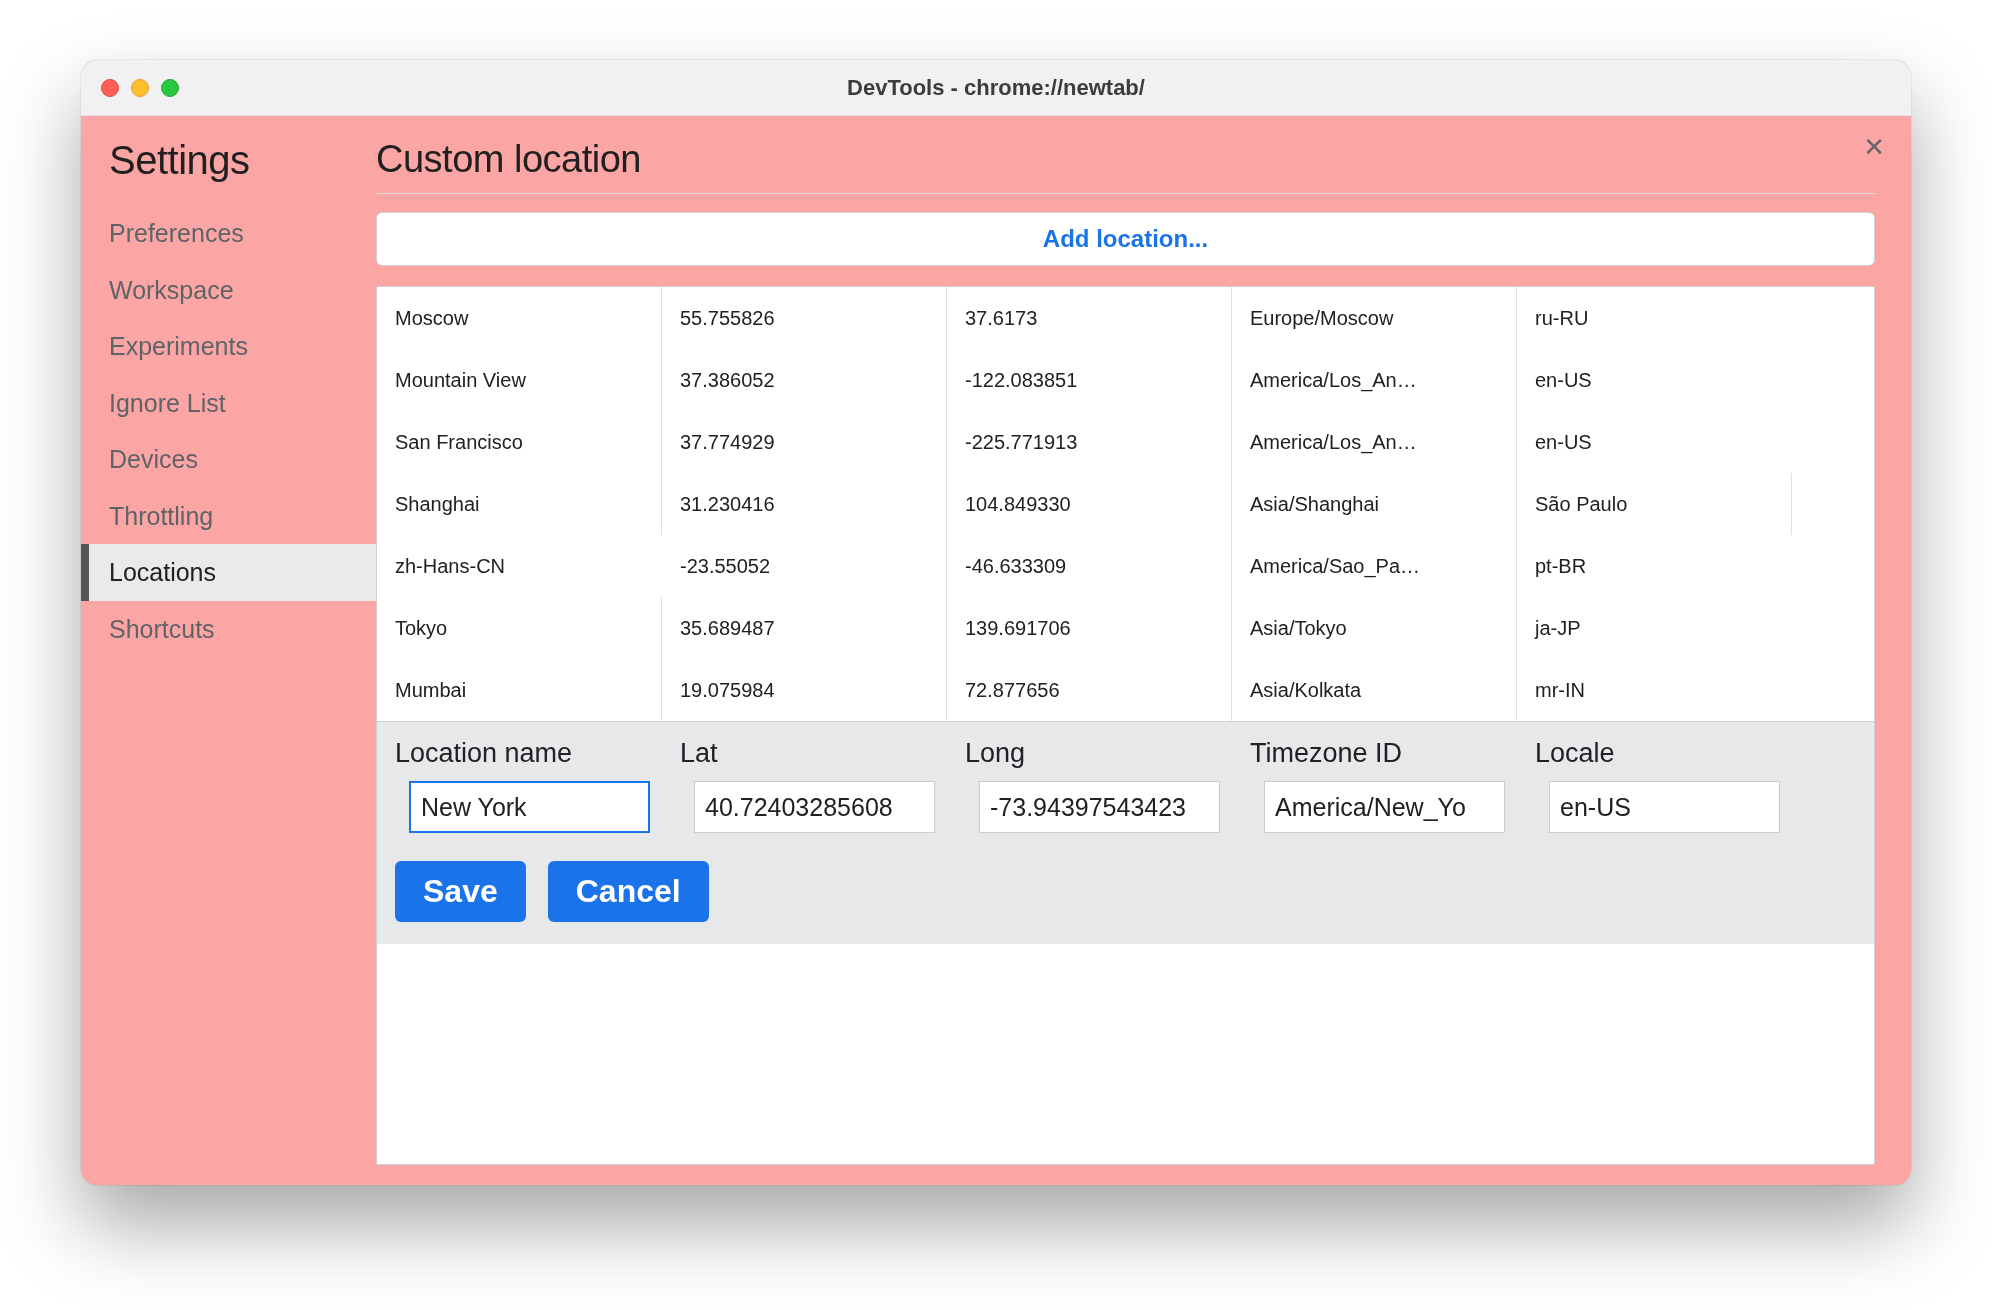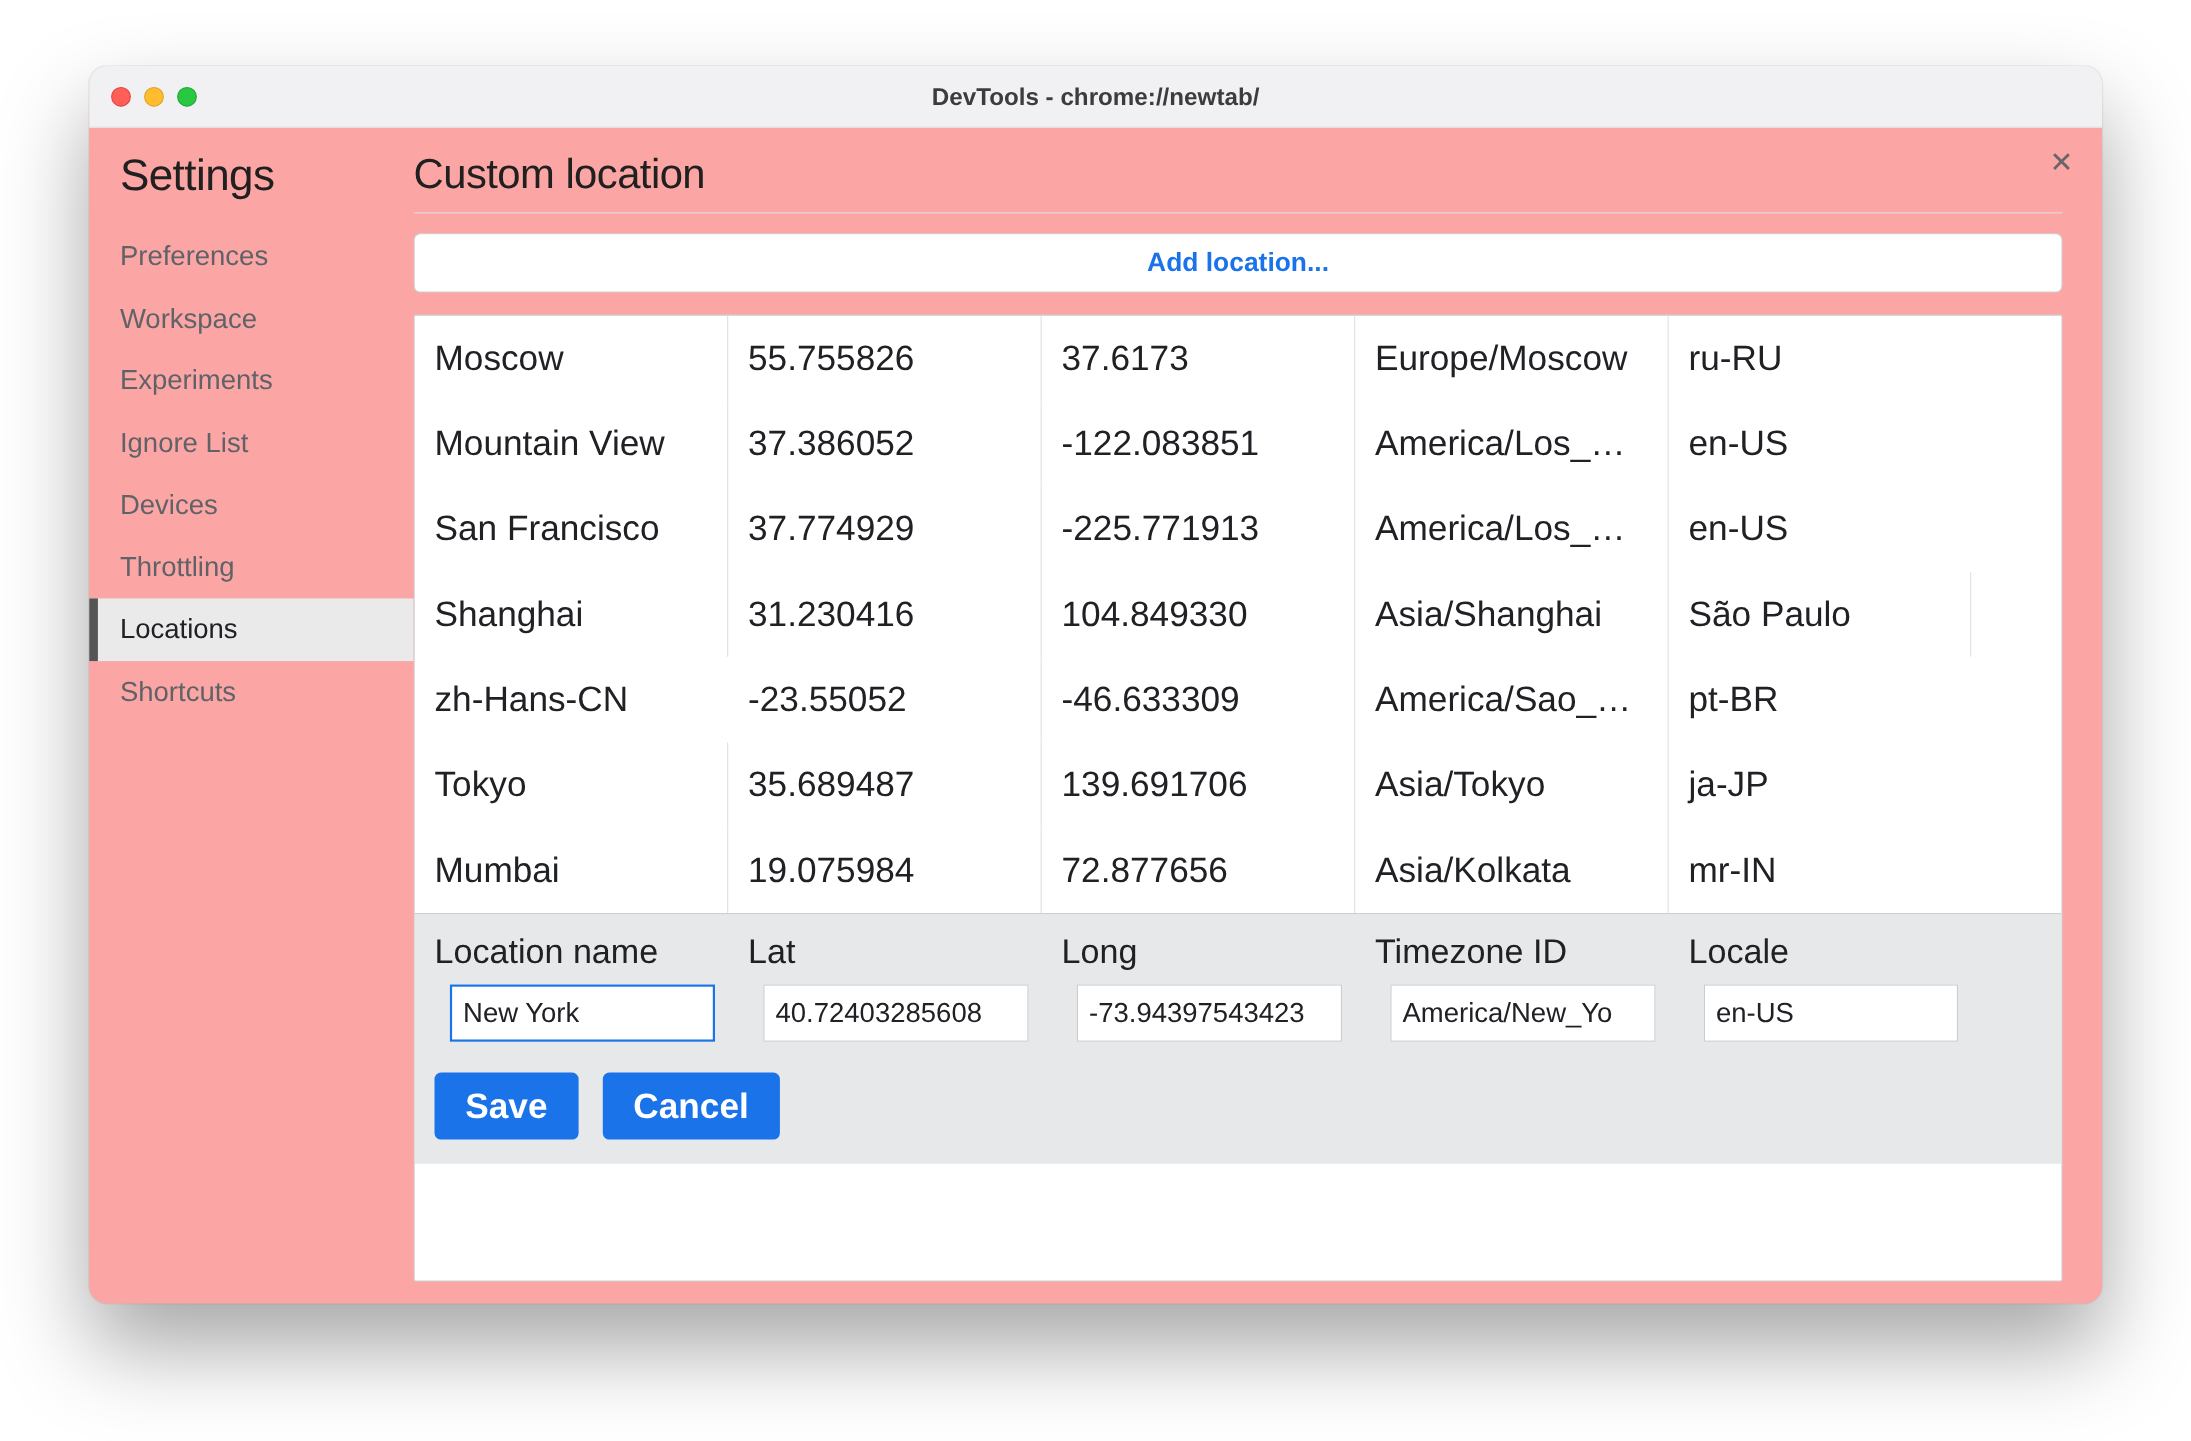--- a/index.html
+++ b/index.html
@@ -145,42 +145,42 @@
   }
   .grid {
     display: grid;
     grid-template-columns: 285px 285px 285px 285px 275px;
   }
   .rows {
     flex: 0 0 auto;
   }
   .cell {
     padding: 18px 18px;
-    font-size: 32px;
+    font-size: 20px;
     color: #202124;
     border-right: 1px solid #e0e0e0;
     white-space: nowrap;
     overflow: hidden;
     text-overflow: ellipsis;
     line-height: 1.3;
   }
   .cell:last-child { border-right: none; }
   
   .editor {
     background: #e7e8ea;
     border-top: 1px solid #d0d0d0;
     padding: 0;
   }
   .editor .label-row {
     display: grid;
     grid-template-columns: 285px 285px 285px 285px 275px;
   }
   .ed-label {
     padding: 16px 18px 8px 18px;
-    font-size: 31px;
+    font-size: 27px;
     color: #202124;
   }
   .input-row {
     display: grid;
     grid-template-columns: 285px 285px 285px 285px 275px;
     padding: 0 0 0 0;
   }
   .ed-input-wrap { padding: 4px 12px 4px 18px; margin-left: 14px; }
   .ed-input {
     width: 100%;

